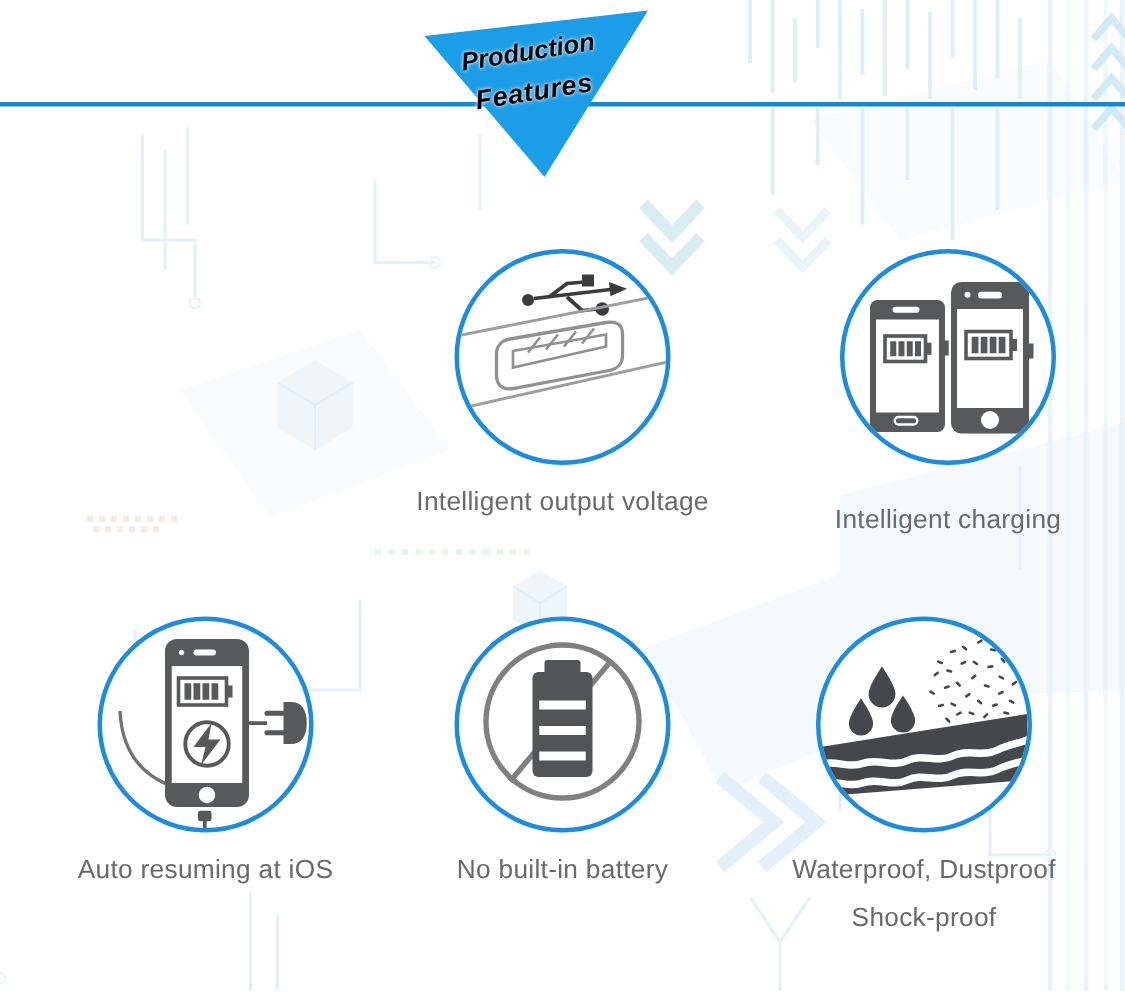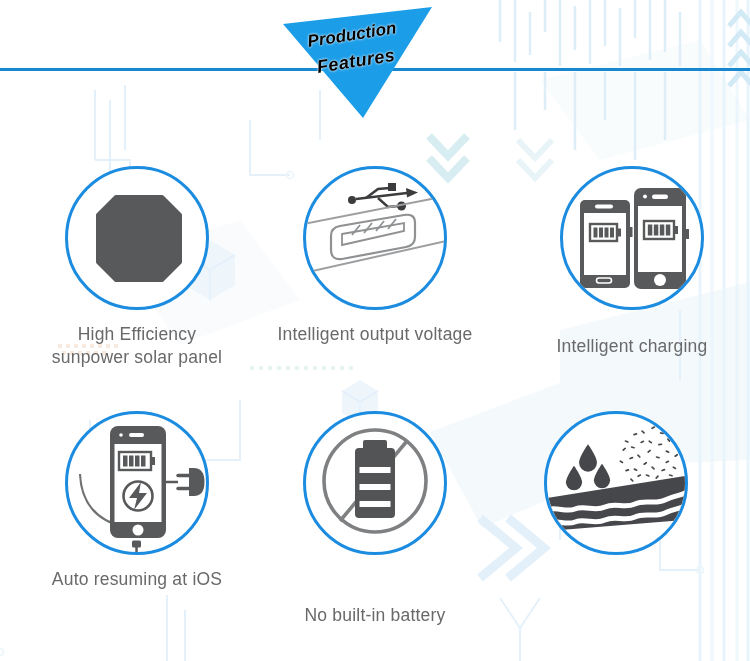--- a/index.html
+++ b/index.html
@@ -27,21 +27,21 @@
   }
   .label{
     margin-top:13px;text-align:center;font-size:17.5px;line-height:23px;
     color:#696969;letter-spacing:.2px;
   }
   .label span{display:block;}
   .cell-1{left:17px;top:166px;}
   .cell-2{left:255px;top:166px;}
   .cell-3{left:512px;top:166px;gap:12px;}
   .cell-4{left:17px;top:411px;justify-content:flex-end;}
-  .cell-5{left:255px;top:411px;gap:36px;}
+  .cell-5{left:255px;top:411px;}
   .cell-6{left:496px;top:411px;}
   .cell-6 .line2{margin-top:9px;}
 </style>
 </head>
 <body>
 
 <div class="stage">
 
   <svg class="bg" width="750" height="661" viewBox="0 0 750 661" aria-hidden="true">
     <g fill="#f2f8fc" opacity="0.8">
@@ -172,31 +172,20 @@
   <div class="badge">
     <svg width="750" height="140" viewBox="0 0 750 140">
       <polygon points="283,24 432,7 363,118" fill="#1b9de8"></polygon>
     </svg>
     <div class="badge-text">
       <span class="badge-line1">Production</span>
       <span class="badge-line2">Features</span>
     </div>
   </div>
 
-  <div class="cell cell-1">
-    <div class="ring">
-      <svg width="138" height="138" viewBox="0 0 138 138">
-        <polygon points="48,28 94,28 112,46 112,93 94,111 48,111 30,93 30,46" fill="#58595b" stroke="#58595b" stroke-width="4" stroke-linejoin="round"></polygon>
-      </svg>
-    </div>
-    <div class="label">
-      <span class="line1">High Efficiency</span>
-      <span class="line2">sunpower solar panel</span>
-    </div>
-  </div>
 
   <div class="cell cell-2">
     <div class="ring">
       <svg width="138" height="138" viewBox="0 0 138 138">
         <g stroke="#3c3c3e" stroke-width="2.5" fill="none">
           <path d="M50,30 L101,24"></path>
           <path d="M60,29 L72,20 L84,19"></path>
           <path d="M72,29 L82,38 L92,37"></path>
         </g>
         <g fill="#3c3c3e">
@@ -360,15 +349,19 @@
           <rect width="4.2" height="1.7" rx=".8" transform="translate(116 66) rotate(30)"></rect>
           <rect width="4.2" height="1.7" rx=".8" transform="translate(84 64) rotate(45)"></rect>
         </g>
         <polygon points="0,84 138,62 138,106 0,117" fill="#46474a"></polygon>
         <g stroke="#ffffff" stroke-width="5" fill="none">
           <path d="M-2,97 C8,91 18,99 28,95 C38,91 48,98 58,93 C68,88 78,95 88,90 C98,85 108,91 118,86 C128,81 134,82 140,78"></path>
           <path d="M-2,110 C8,104 18,112 28,108 C38,104 48,111 58,106 C68,101 78,108 88,103 C98,98 108,104 118,99 C128,94 134,95 140,91"></path>
         </g>
       </svg>
     </div>
+    <div class="label">
+      <span class="line1">Waterproof, Dustproof</span>
+      <span class="line2">Shock-proof</span>
+    </div>
   </div>
 
 </div>
 
 </body></html>

